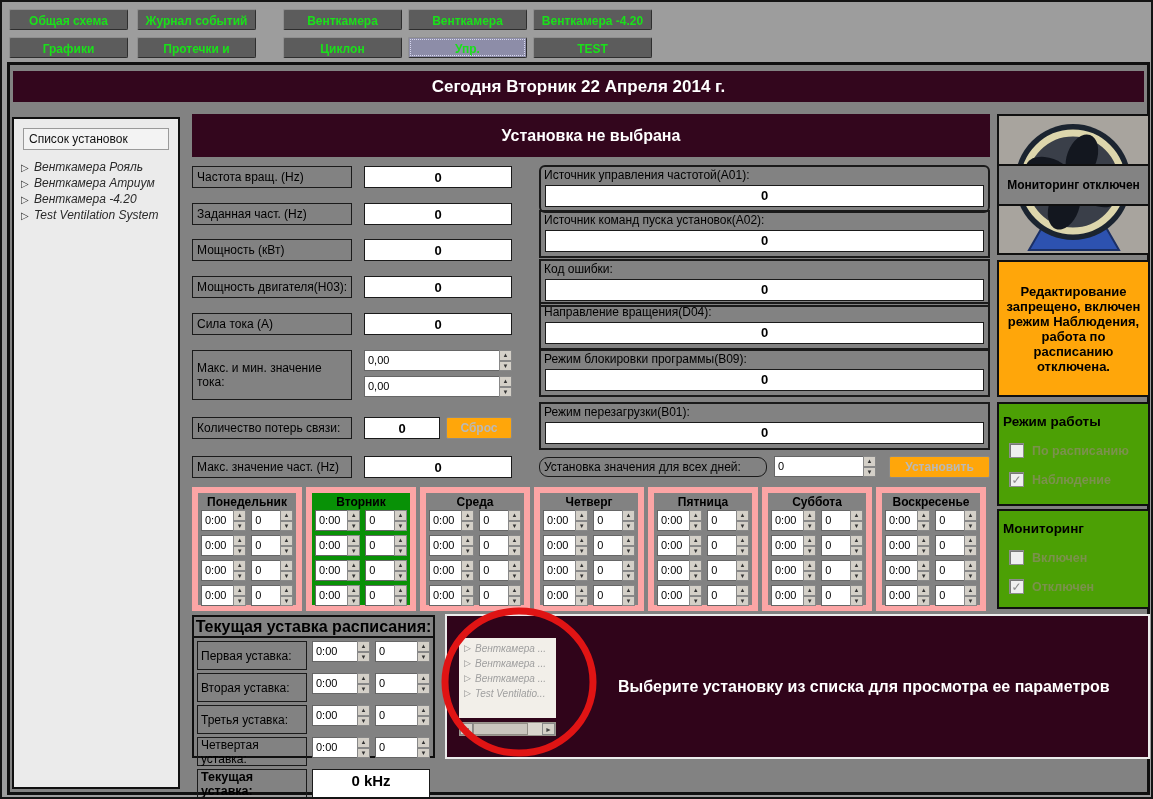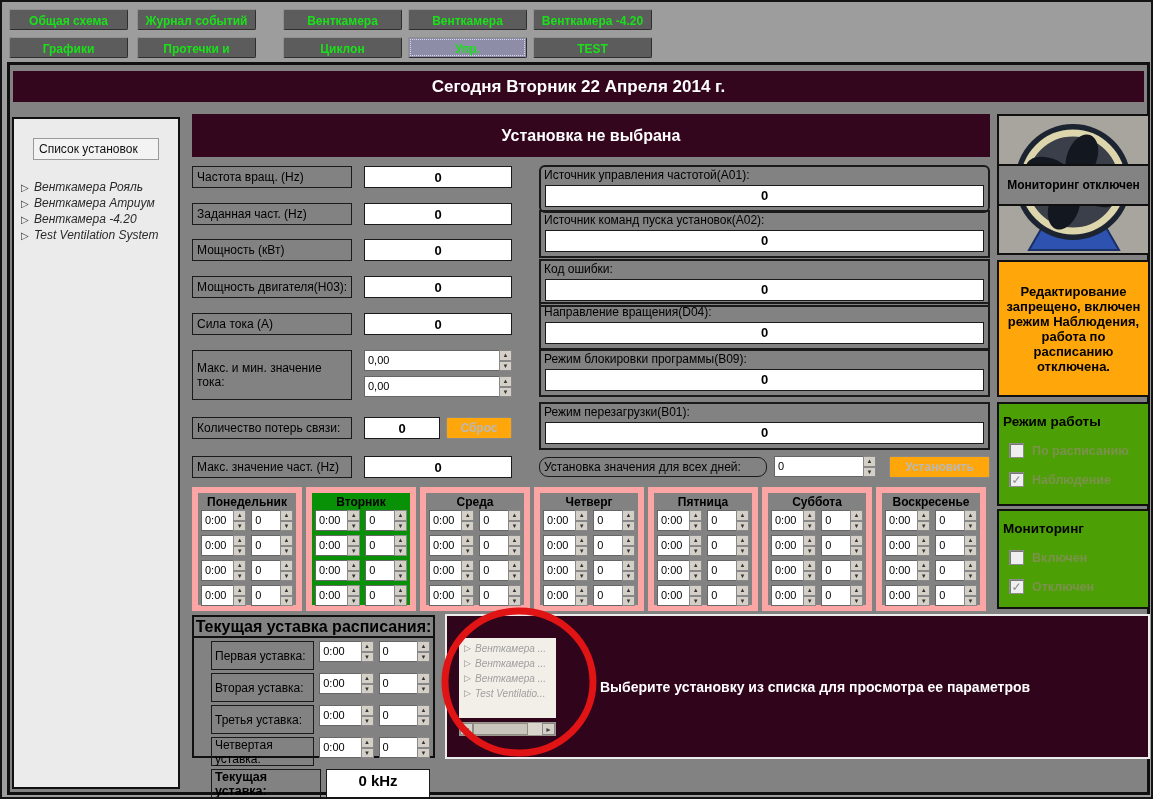--- a/index.html
+++ b/index.html
@@ -6,21 +6,21 @@
   .screen{position:relative;width:1153px;height:799px;background:#9d9d9d;border:2px solid #141414;box-sizing:border-box;overflow:hidden;}
   
   .toolbar{position:absolute;left:0;top:0;width:100%;height:60px;}
   .tbtn{position:absolute;height:21px;background:#5c5c5c;border:1px solid #2e2e2e;border-top-color:#8f8f8f;border-left-color:#8f8f8f;border-radius:2px;color:#1ae01a;font-weight:bold;font-size:12px;text-align:center;line-height:21px;cursor:pointer;box-sizing:border-box;}
   .tbtn.active{background:#8d8da8;outline:1px dotted #d8d8f0;outline-offset:-3px;}
   
   .window{position:absolute;left:5px;top:60px;width:1143px;height:733px;background:#828282;border:3px solid #101010;box-sizing:border-box;}
   .datebar{position:absolute;left:3px;top:6px;width:1131px;height:31px;background:#33061d;color:#fff;font-weight:bold;font-size:17px;text-align:center;line-height:31px;}
   
   .sidebar{position:absolute;left:2px;top:52px;width:168px;height:672px;background:#ebebeb;border:2px solid #101010;box-sizing:border-box;}
-  .sidebar-header{margin:19px;height:20px;background:#f3f3f3;border:1px solid #9a9a9a;font-size:12px;color:#111;line-height:20px;padding-left:5px;}
+  .sidebar-header{margin:9px;height:20px;background:#f3f3f3;border:1px solid #9a9a9a;font-size:12px;color:#111;line-height:20px;padding-left:5px;}
   .tree-item{display:flex;align-items:center;height:16px;padding-left:7px;font-size:12px;font-style:italic;color:#2a2a2a;cursor:pointer;}
   .tree-item .tri{font-style:normal;font-size:10px;color:#333;width:13px;}
   
   .titlebar{position:absolute;left:182px;top:49px;width:798px;height:43px;background:#33061d;color:#fff;font-weight:bold;font-size:16px;text-align:center;line-height:43px;}
   
   .lbl{position:absolute;border:1px solid #1a1a1a;font-size:12px;color:#000;padding-left:4px;box-sizing:border-box;display:flex;align-items:center;}
   .val{position:absolute;background:#fff;border:1px solid #1a1a1a;font-size:13px;font-weight:bold;color:#000;text-align:center;box-sizing:border-box;display:flex;align-items:center;justify-content:center;}
   
   .spin{display:flex;height:21px;box-sizing:border-box;}
   .spin .sp-val{flex:1;background:#fff;border:1px solid #666;border-right:none;font-size:11px;color:#000;padding-left:3px;line-height:19px;overflow:hidden;box-sizing:border-box;}
@@ -37,36 +37,36 @@
   .week{position:absolute;left:182px;top:422px;width:805px;height:124px;display:flex;gap:4px;}
   .day{width:110px;border:6px solid #fca5a5;box-sizing:border-box;padding:1px 3px;background:transparent;}
   .day.active{background:#089106;}
   .day .dhead{font-size:12px;font-weight:bold;text-align:center;height:16px;line-height:16px;color:#000;}
   .day .drow{display:flex;gap:5px;margin-bottom:4px;justify-content:center;}
   .day .drow .spin{width:49px;}
   .day .drow .spin.narrow{width:45px;}
   
   .sched{position:absolute;left:182px;top:550px;width:243px;height:143px;border:2px solid #101010;box-sizing:border-box;}
   .sched .shead{height:19px;border-bottom:2px solid #101010;font-size:16px;font-weight:bold;text-align:center;line-height:19px;color:#000;}
-  .srow{display:flex;gap:5px;margin:3px 3px 0 17px;height:29px;}
+  .srow{display:flex;gap:5px;margin:3px 3px 0 3px;height:29px;}
   .srow .slabel{width:110px;border:1px solid #1a1a1a;font-size:12px;display:flex;align-items:center;padding-left:3px;box-sizing:border-box;}
   .srow .spin{width:58px;}
   .srow .spin.narrow{width:55px;}
   .srow .slabel.bold{font-weight:bold;font-size:12.5px;}
   .srow .sval{flex:1;background:#fff;border:1px solid #1a1a1a;font-weight:bold;font-size:15px;text-align:center;line-height:21px;box-sizing:border-box;}
   
   .hint{position:absolute;left:435px;top:549px;width:705px;height:145px;background:#30041a;border:2px solid #ececec;box-sizing:border-box;display:flex;align-items:center;}
   .minilist-wrap{margin-left:12px;width:97px;}
   .minilist{background:#f2efe9;height:80px;padding-top:3px;box-sizing:border-box;}
   .mini-item{display:flex;align-items:center;height:15px;padding-left:5px;font-size:10px;font-style:italic;color:#9f9f9f;}
   .mini-item .tri{font-style:normal;font-size:9px;color:#8f8f8f;width:11px;}
   .hscroll{margin-top:4px;height:14px;background:#d9d5cd;border:1px solid #9a968e;display:flex;box-sizing:border-box;}
   .hs-btn{width:13px;background:#d4d0c8;border:1px solid #888;font-size:7px;line-height:11px;text-align:center;color:#444;box-sizing:border-box;cursor:pointer;}
   .hs-thumb{width:55px;background:#c9c5bd;border:1px solid #918d85;box-sizing:border-box;cursor:grab;}
-  .hint-msg{margin-left:44px;color:#fff;font-weight:bold;font-size:14px;max-width:520px;}
+  .hint-msg{margin-left:62px;color:#fff;font-weight:bold;font-size:16px;max-width:520px;}
   .circle-annot{position:absolute;left:429px;top:540px;width:160px;height:154px;pointer-events:none;z-index:5;}
   
   .fanbox{position:absolute;left:987px;top:49px;width:153px;height:141px;border:2px solid #101010;box-sizing:border-box;background:#a8a49e;overflow:hidden;}
   .fanband{position:absolute;left:0;right:0;top:48px;height:42px;background:#838383;border-top:2px solid #101010;border-bottom:2px solid #101010;box-sizing:border-box;display:flex;align-items:center;justify-content:center;font-size:12px;font-weight:bold;color:#000;z-index:2;}
   .warnbox{position:absolute;left:987px;top:195px;width:153px;height:137px;border:2px solid #101010;box-sizing:border-box;background:#ffa60a;display:flex;align-items:center;justify-content:center;text-align:center;font-weight:bold;font-size:13px;color:#000;padding:4px;}
   .greenbox{position:absolute;left:987px;width:153px;border:2px solid #101010;box-sizing:border-box;background:#4ca005;padding:2px 4px;}
   .greenbox .gtitle{font-size:13.5px;font-weight:bold;color:#000;margin-top:8px;}
   .chk-row{display:flex;align-items:center;gap:8px;margin:14px 0 0 6px;}
   .chk{width:15px;height:15px;background:#efefef;border:1px solid #8d8d8d;box-shadow:inset 1px 1px 0 #777;font-size:12px;line-height:14px;text-align:center;color:#8a8a8a;box-sizing:border-box;cursor:pointer;}
   .chk-lab{font-size:12.5px;font-weight:bold;color:#7b914d;}

